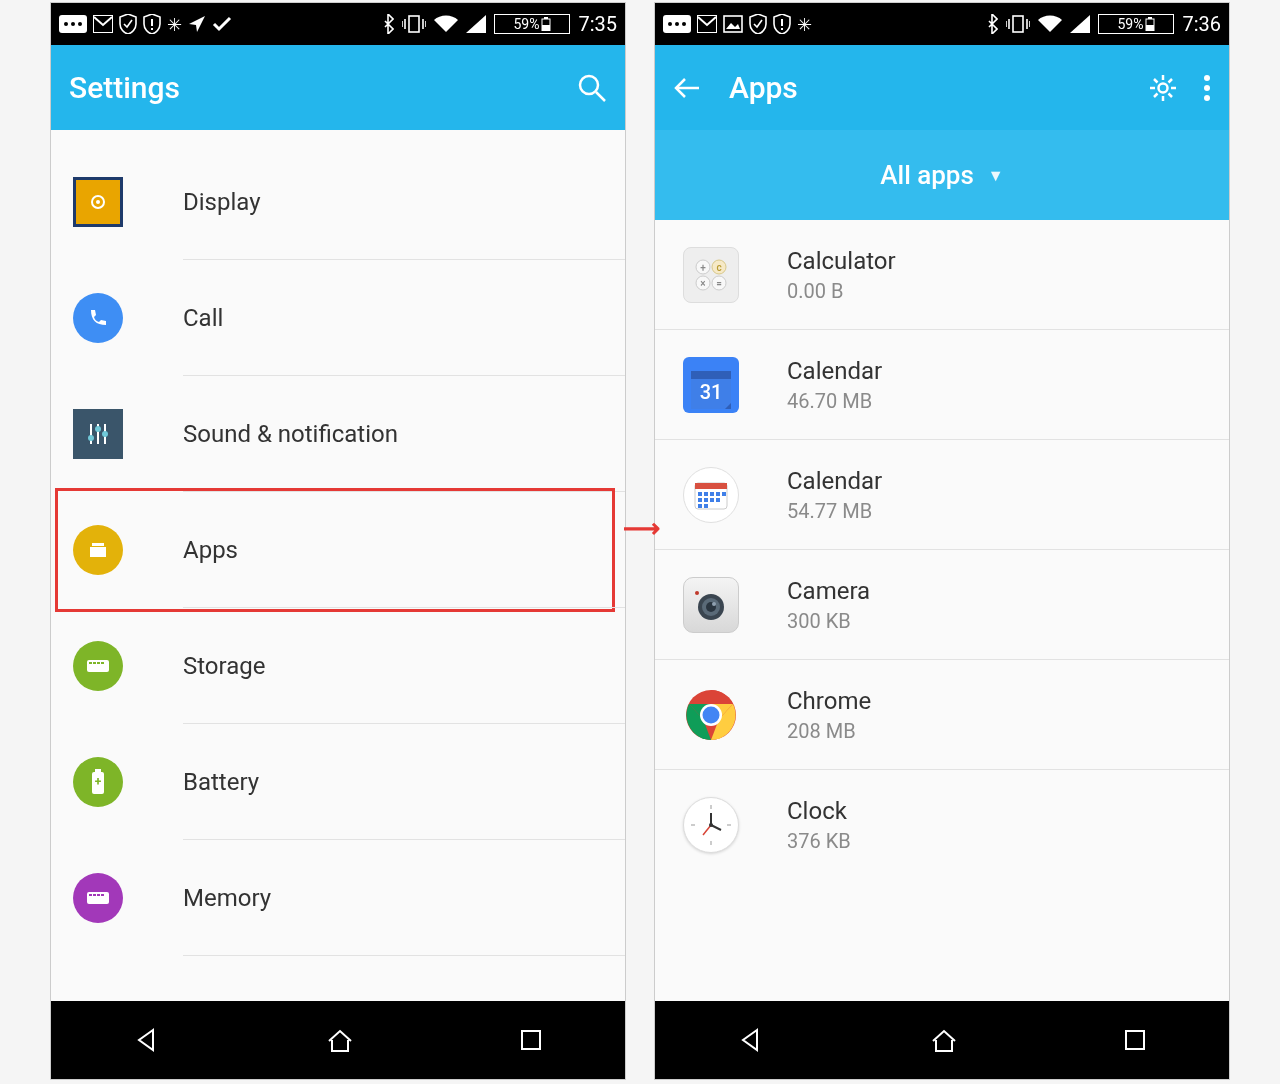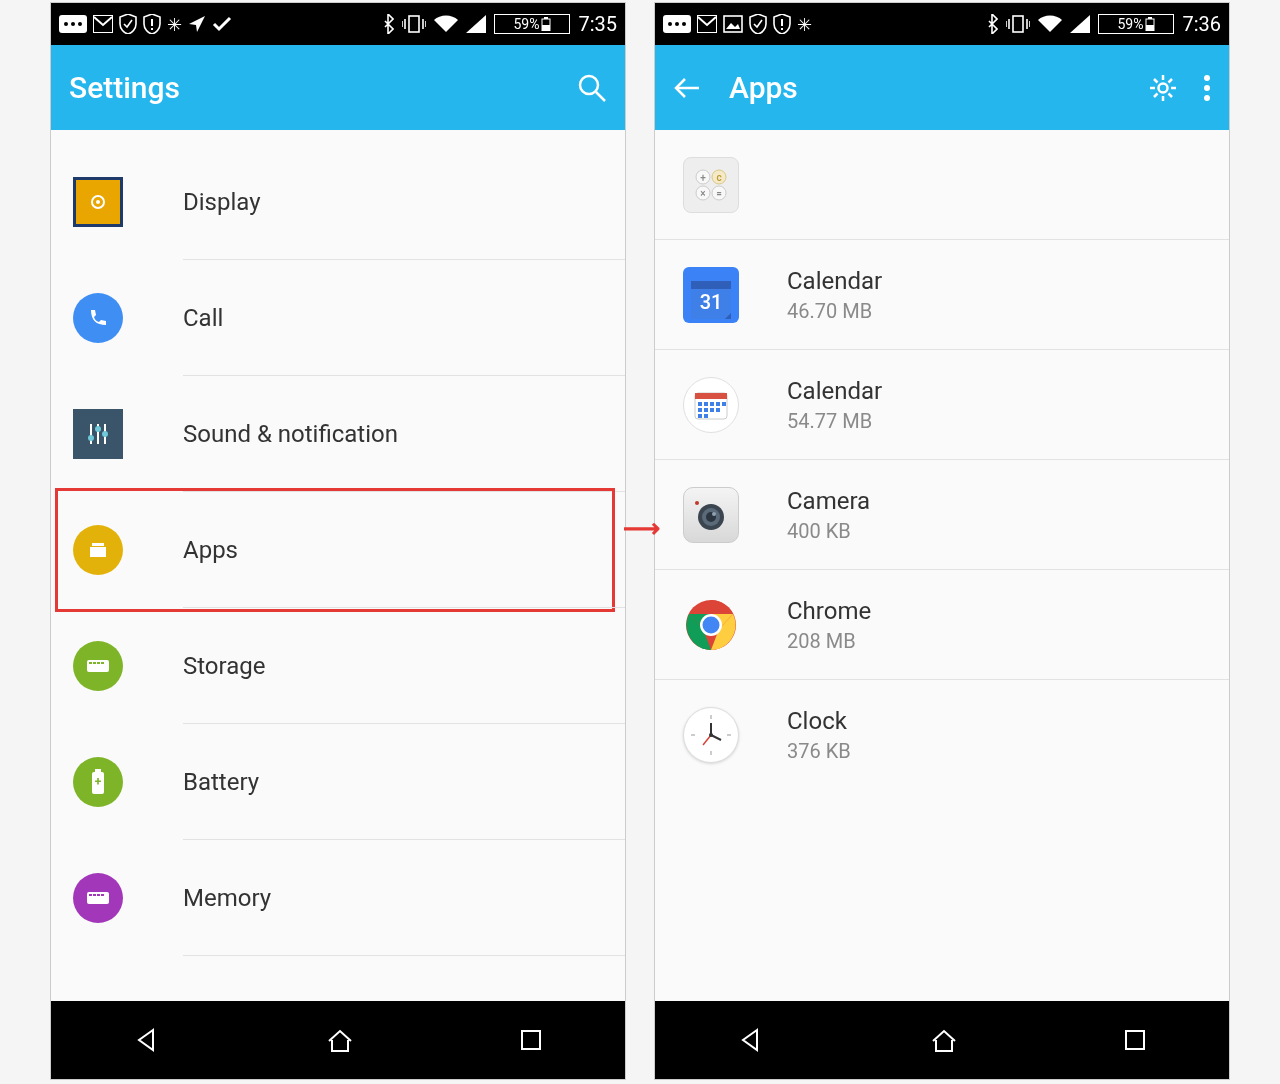--- a/index.html
+++ b/index.html
@@ -459,37 +459,45 @@
       <span>
           <svg width="8" height="28">
             <circle cx="4" cy="4" r="3" fill="#fff"></circle>
             <circle cx="4" cy="14" r="3" fill="#fff"></circle>
             <circle cx="4" cy="24" r="3" fill="#fff"></circle>
           </svg>
         </span>
     </div>
   </div>
 
+  <div class="sub-bar">
+    <span>All apps</span>
+    <span class="chev">▼</span>
+  </div>
 
   <div class="list">
     <div class="row app-row row-full-divider">
       <div class="icon-slot">
           <div class="app-icon" style="background:#eee;border:1px solid #ddd;">
         <svg width="40" height="40">
               <circle cx="12" cy="12" r="7" fill="#f8f8f8" stroke="#ccc"></circle>
               <text x="12" y="16" text-anchor="middle" font-size="10" fill="#888">+</text>
               <circle cx="28" cy="12" r="7" fill="#f6e9c7" stroke="#d8c88a"></circle>
               <text x="28" y="16" text-anchor="middle" font-size="10" fill="#b89a30">c</text>
               <circle cx="12" cy="28" r="7" fill="#f8f8f8" stroke="#ccc"></circle>
               <text x="12" y="32" text-anchor="middle" font-size="10" fill="#888">×</text>
               <circle cx="28" cy="28" r="7" fill="#f8f8f8" stroke="#ccc"></circle>
               <text x="28" y="32" text-anchor="middle" font-size="10" fill="#888">=</text>
             </svg>
       </div>
         </div>
+      <div class="label-stack">
+        <span class="row-label">Calculator</span>
+        <span class="row-sub">0.00 B</span>
+      </div>
     </div>
     <div class="row app-row row-full-divider">
       <div class="icon-slot">
           <div class="app-icon" style="background:#3b82f6;color:#fff;border-radius:6px;align-items:flex-end;">
         <svg width="48" height="48">
               <rect x="4" y="10" width="40" height="34" fill="#3f7fe8"></rect>
               <rect x="4" y="6" width="40" height="8" fill="#2f5fb8"></rect>
               <text x="24" y="34" text-anchor="middle" fill="#fff" font-size="20" font-weight="500">31</text>
               <path d="M38 44 L44 38 L44 44 Z" fill="#2f5fb8"></path>
             </svg>
@@ -534,21 +542,21 @@
               <circle cx="22" cy="22" r="13" fill="#3a4550"></circle>
               <circle cx="22" cy="22" r="9" fill="#5a6a78"></circle>
               <circle cx="22" cy="22" r="5" fill="#2a3540"></circle>
               <circle cx="25" cy="19" r="2" fill="#8fa0b0"></circle>
               <circle cx="8" cy="8" r="2" fill="#c0392b"></circle>
             </svg>
       </div>
         </div>
       <div class="label-stack">
         <span class="row-label">Camera</span>
-        <span class="row-sub">400 KB</span>
+        <span class="row-sub">300 KB</span>
       </div>
     </div>
     <div class="row app-row row-full-divider">
       <div class="icon-slot">
           <div class="app-icon" style="background:transparent;">
         <svg width="52" height="52" viewBox="0 0 52 52">
               <circle cx="26" cy="26" r="25" fill="#db4437"></circle>
               <path d="M26 1 A25 25 0 0 1 48 15 L26 15 Z" fill="#db4437"></path>
               <path d="M48 15 A25 25 0 0 1 26 51 L34 30 Z" fill="#ffcd40"></path>
               <path d="M26 51 A25 25 0 0 1 4 15 L18 30 Z" fill="#0f9d58"></path>

